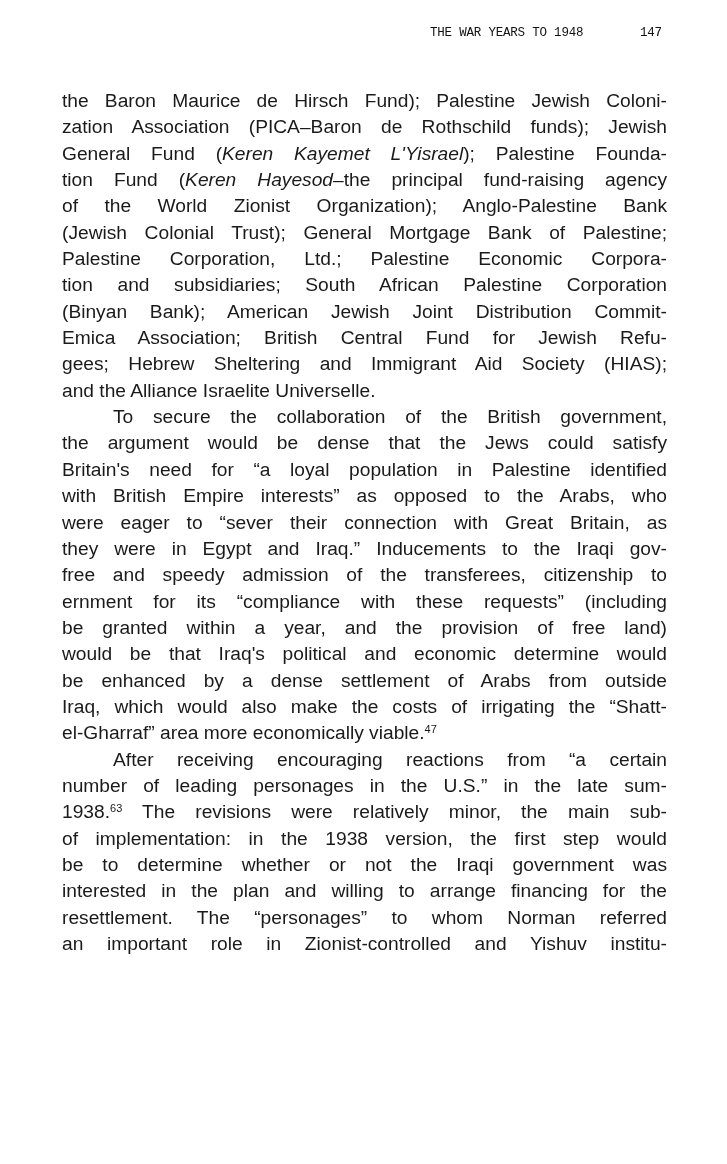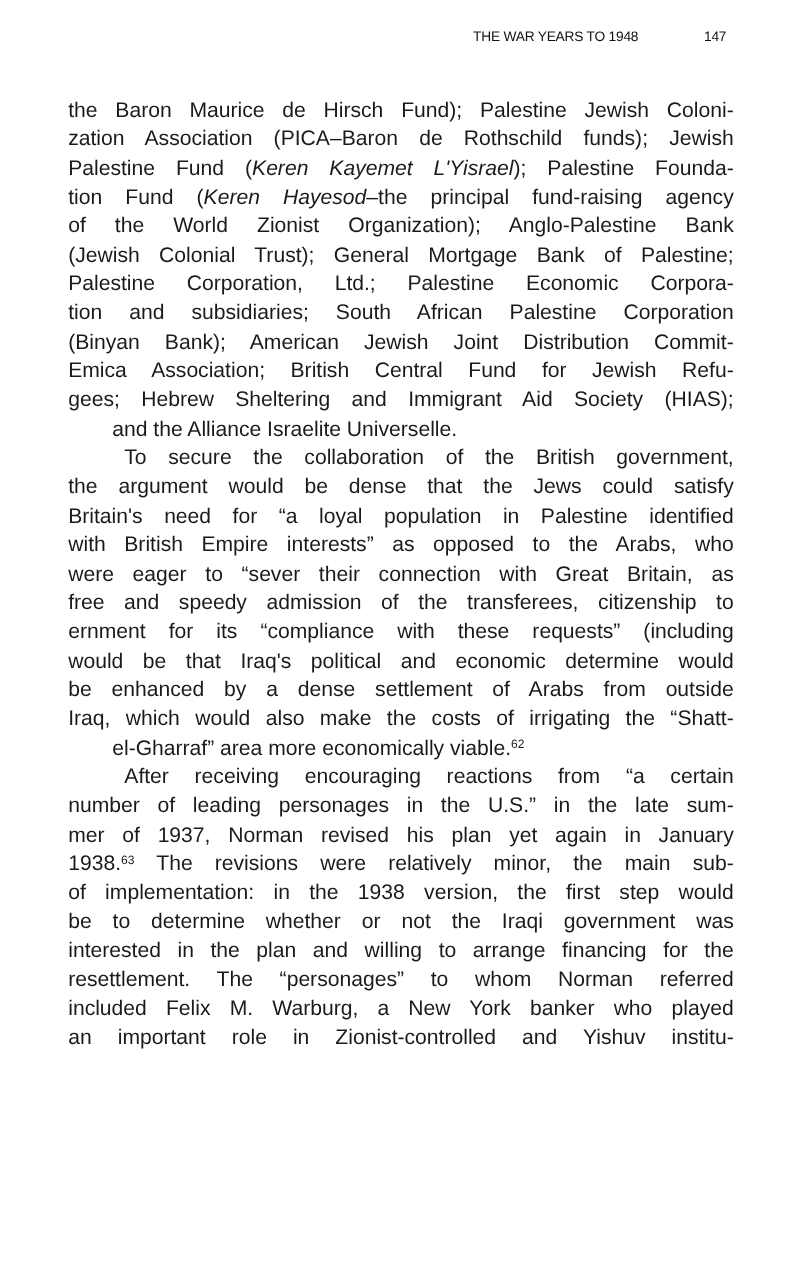--- a/index.html
+++ b/index.html
@@ -18,20 +18,21 @@
     .running-head {
       position: absolute;
       top: 26px;
       left: 430px;
       width: 240px;
       height: 18px;
       font-size: 12.5px;
       letter-spacing: -0.2px;
       color: #111;
       white-space: nowrap;
+      font-family: Liberation Mono, monospace;
     }
     .running-head .rh-title {
       position: absolute;
       left: 0;
       top: 0;
     }
     .running-head .rh-page {
       position: absolute;
       left: 210px;
       top: 0;
@@ -48,21 +49,20 @@
       display: block;
       height: 26.35px;
       white-space: nowrap;
       text-align: justify;
       text-align-last: justify;
       overflow: visible;
     }
     .line.last {
       text-align-last: left;
       text-align: left;
-      margin-left: 40px;
     }
     .line.indent {
       padding-left: 51px;
     }
     .line .it {
       font-style: italic;
     }
     sup.fn {
       font-size: 11px;
       vertical-align: 6px;
@@ -74,49 +74,49 @@
 
 <div class="running-head">
   <span class="rh-title">THE WAR YEARS TO 1948</span>
   <span class="rh-page">147</span>
 </div>
 
 <div class="body-text" id="body-text">
     <div>
       <span class="line"><span>the Baron Maurice de Hirsch Fund); Palestine Jewish Coloni-</span></span>
       <span class="line"><span>zation Association (PICA–Baron de Rothschild funds); Jewish</span></span>
-      <span class="line"><span>Palestine Fund (</span><span class="it">Keren Kayemet L'Yisrael</span><span>); Palestine Founda-</span></span>
+      <span class="line"><span>General Fund (</span><span class="it">Keren Kayemet L'Yisrael</span><span>); Palestine Founda-</span></span>
       <span class="line"><span>tion Fund (</span><span class="it">Keren Hayesod</span><span>–the principal fund-raising agency</span></span>
       <span class="line"><span>of the World Zionist Organization); Anglo-Palestine Bank</span></span>
       <span class="line"><span>(Jewish Colonial Trust); General Mortgage Bank of Palestine;</span></span>
       <span class="line"><span>Palestine Corporation, Ltd.; Palestine Economic Corpora-</span></span>
       <span class="line"><span>tion and subsidiaries; South African Palestine Corporation</span></span>
       <span class="line"><span>(Binyan Bank); American Jewish Joint Distribution Commit-</span></span>
       <span class="line"><span>Emica Association; British Central Fund for Jewish Refu-</span></span>
       <span class="line"><span>gees; Hebrew Sheltering and Immigrant Aid Society (HIAS);</span></span>
       <span class="line last"><span>and the Alliance Israelite Universelle.</span></span>
     </div>
     <div>
       <span class="line indent"><span>To secure the collaboration of the British government,</span></span>
       <span class="line"><span>the argument would be dense that the Jews could satisfy</span></span>
       <span class="line"><span>Britain's need for “a loyal population in Palestine identified</span></span>
       <span class="line"><span>with British Empire interests” as opposed to the Arabs, who</span></span>
       <span class="line"><span>were eager to “sever their connection with Great Britain, as</span></span>
+      <span class="line"><span>they were in Egypt and Iraq.” Inducements to the Iraqi gov-</span></span>
       <span class="line"><span>free and speedy admission of the transferees, citizenship to</span></span>
       <span class="line"><span>ernment for its “compliance with these requests” (including</span></span>
+      <span class="line"><span>be granted within a year, and the provision of free land)</span></span>
       <span class="line"><span>would be that Iraq's political and economic determine would</span></span>
       <span class="line"><span>be enhanced by a dense settlement of Arabs from outside</span></span>
       <span class="line"><span>Iraq, which would also make the costs of irrigating the “Shatt-</span></span>
-      <span class="line last"><span>el-Gharraf” area more economically viable.</span><sup class="fn">62</sup></span>
+      <span class="line last"><span>el-Gharraf” area more economically viable.</span><sup class="fn">47</sup></span>
     </div>
     <div>
       <span class="line indent"><span>After receiving encouraging reactions from “a certain</span></span>
       <span class="line"><span>number of leading personages in the U.S.” in the late sum-</span></span>
-      <span class="line"><span>mer of 1937, Norman revised his plan yet again in January</span></span>
       <span class="line"><span>1938.</span><sup class="fn">63</sup><span> The revisions were relatively minor, the main sub-</span></span>
       <span class="line"><span>of implementation: in the 1938 version, the first step would</span></span>
       <span class="line"><span>be to determine whether or not the Iraqi government was</span></span>
       <span class="line"><span>interested in the plan and willing to arrange financing for the</span></span>
       <span class="line"><span>resettlement. The “personages” to whom Norman referred</span></span>
-      <span class="line"><span>included Felix M. Warburg, a New York banker who played</span></span>
       <span class="line"><span>an important role in Zionist-controlled and Yishuv institu-</span></span>
     </div>
   </div>
 
 </body></html>

